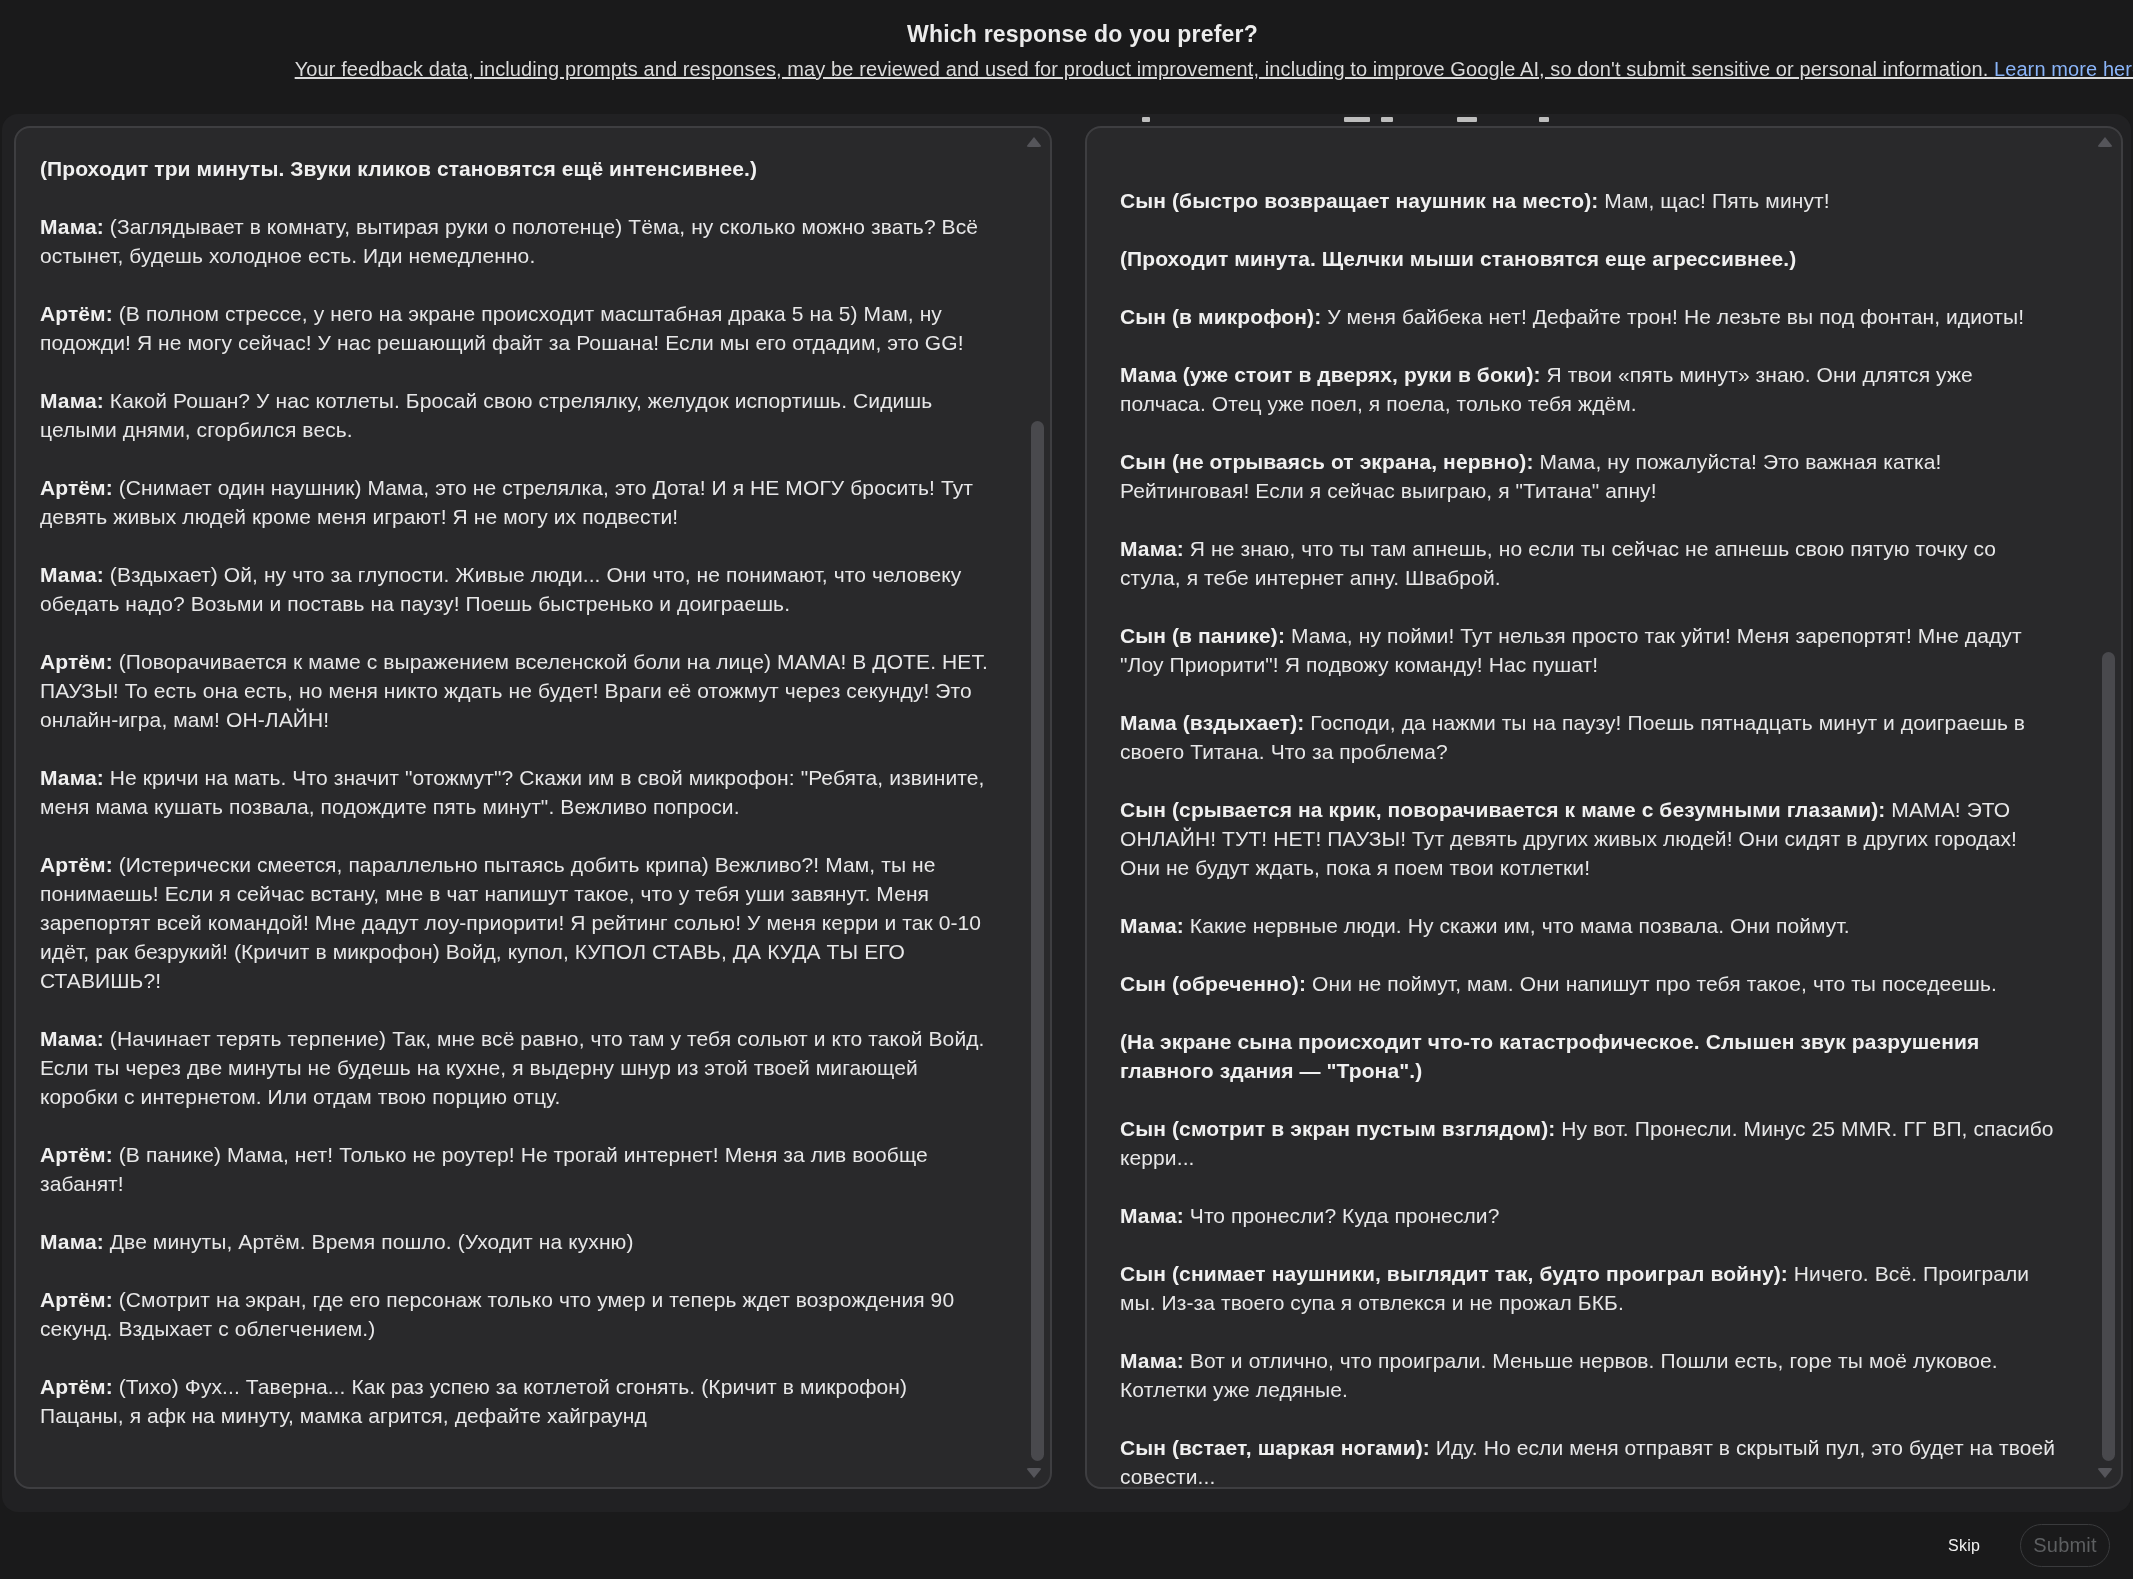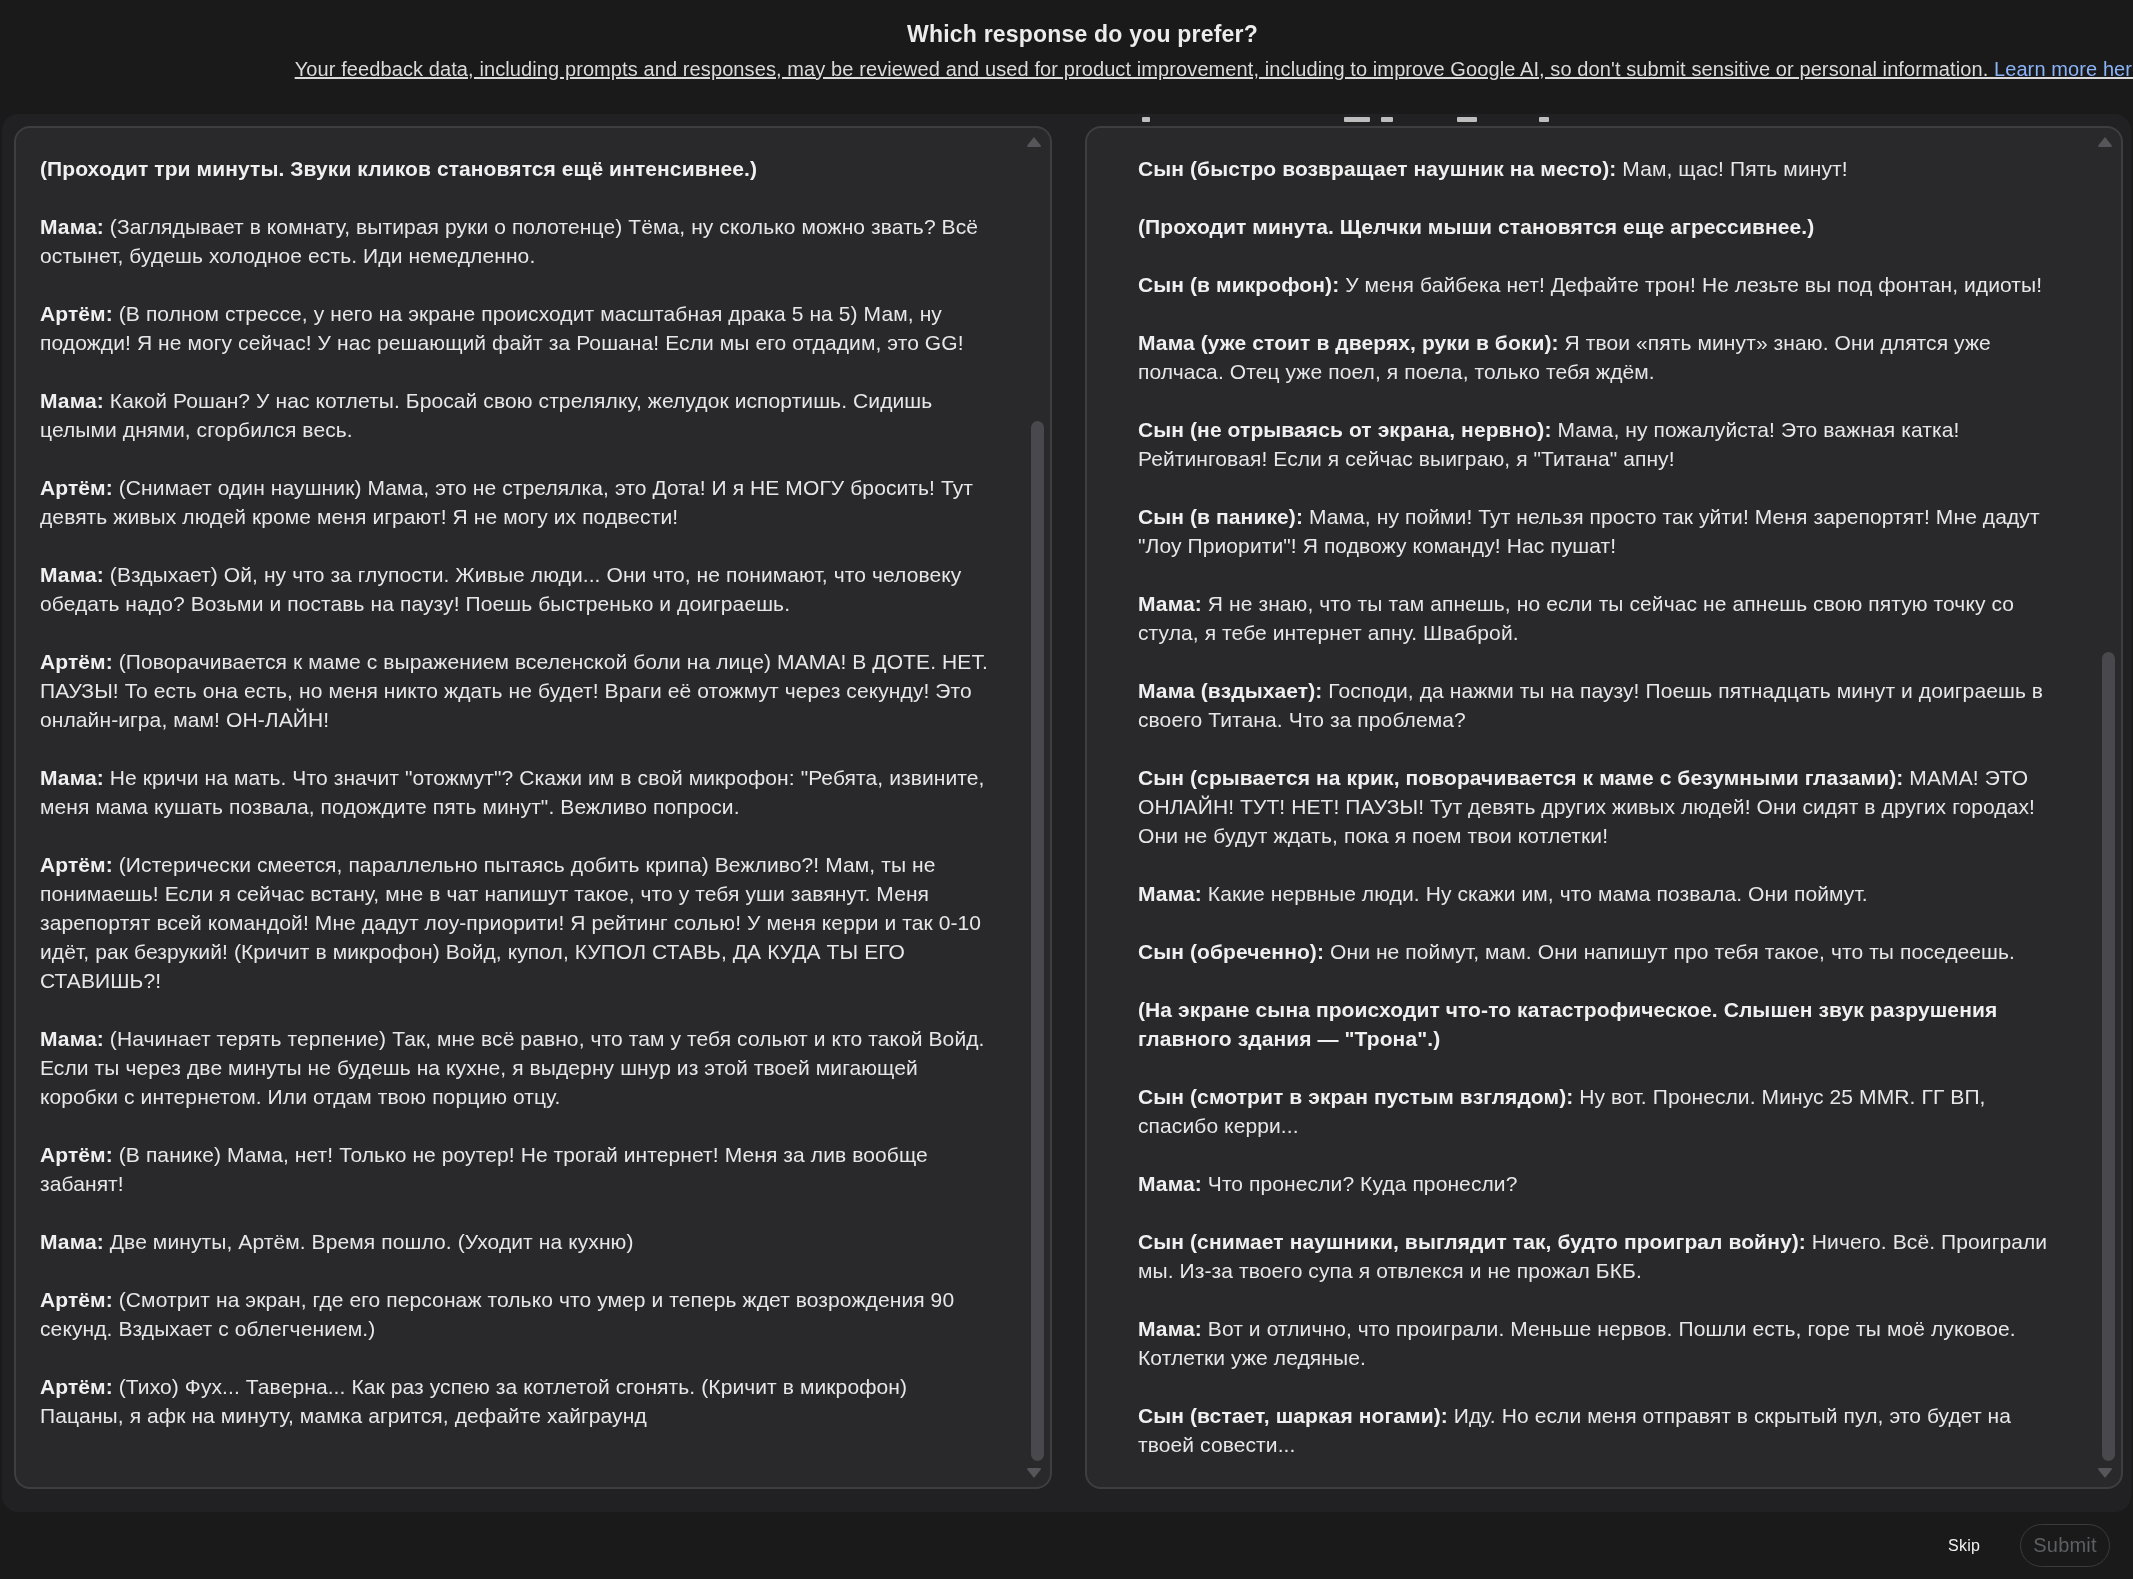--- a/index.html
+++ b/index.html
@@ -34,21 +34,21 @@
     overflow:hidden;
   }
   .panel-left{left:12px;width:1038px;}
   .panel-right{left:1083px;width:1038px;}
   .content{
     position:absolute;inset:0;box-sizing:border-box;
     overflow:hidden;color:#e7e7e8;
     font-size:21px;line-height:29px;letter-spacing:.1px;
   }
   .panel-left .content{padding:26px 58px 18px 24px;}
-  .panel-right .content{padding:26px 62px 18px 51px;}
+  .panel-right .content{padding:26px 62px 18px 33px;margin-top:32px;}
   .content p{margin:0 0 29px;}
   .content p:last-child{margin-bottom:0;}
   .content b{font-weight:700;color:#f0f0f0;}
   
   .scroll-up,.scroll-down{
     position:absolute;width:0;height:0;cursor:pointer;
   }
   .scroll-up{
     top:9px;border-left:8px solid transparent;border-right:8px solid transparent;
     border-bottom:10px solid #55555a;border-radius:3px;
@@ -120,22 +120,22 @@
     <div class="scroll-down"></div>
   </section>
 
   <section class="panel panel-right">
     <div class="content">
         <p><b>Сын (быстро возвращает наушник на место):</b><span> Мам, щас! Пять минут!</span></p>
         <p><b>(Проходит минута. Щелчки мыши становятся еще агрессивнее.)</b></p>
         <p><b>Сын (в микрофон):</b><span> У меня байбека нет! Дефайте трон! Не лезьте вы под фонтан, идиоты!</span></p>
         <p><b>Мама (уже стоит в дверях, руки в боки):</b><span> Я твои «пять минут» знаю. Они длятся уже полчаса. Отец уже поел, я поела, только тебя ждём.</span></p>
         <p><b>Сын (не отрываясь от экрана, нервно):</b><span> Мама, ну пожалуйста! Это важная катка! Рейтинговая! Если я сейчас выиграю, я "Титана" апну!</span></p>
+        <p><b>Мама:</b><span> Я не знаю, что ты там апнешь, но если ты сейчас не апнешь свою пятую точку со стула, я тебе интернет апну. Шваброй.</span></p>
         <p><b>Сын (в панике):</b><span> Мама, ну пойми! Тут нельзя просто так уйти! Меня зарепортят! Мне дадут "Лоу Приорити"! Я подвожу команду! Нас пушат!</span></p>
-        <p><b>Мама:</b><span> Я не знаю, что ты там апнешь, но если ты сейчас не апнешь свою пятую точку со стула, я тебе интернет апну. Шваброй.</span></p>
         <p><b>Мама (вздыхает):</b><span> Господи, да нажми ты на паузу! Поешь пятнадцать минут и доиграешь в своего Титана. Что за проблема?</span></p>
         <p><b>Сын (срывается на крик, поворачивается к маме с безумными глазами):</b><span> МАМА! ЭТО ОНЛАЙН! ТУТ! НЕТ! ПАУЗЫ! Тут девять других живых людей! Они сидят в других городах! Они не будут ждать, пока я поем твои котлетки!</span></p>
         <p><b>Мама:</b><span> Какие нервные люди. Ну скажи им, что мама позвала. Они поймут.</span></p>
         <p><b>Сын (обреченно):</b><span> Они не поймут, мам. Они напишут про тебя такое, что ты поседеешь.</span></p>
         <p><b>(На экране сына происходит что-то катастрофическое. Слышен звук разрушения главного здания — "Трона".)</b></p>
         <p><b>Сын (смотрит в экран пустым взглядом):</b><span> Ну вот. Пронесли. Минус 25 MMR. ГГ ВП, спасибо керри...</span></p>
         <p><b>Мама:</b><span> Что пронесли? Куда пронесли?</span></p>
         <p><b>Сын (снимает наушники, выглядит так, будто проиграл войну):</b><span> Ничего. Всё. Проиграли мы. Из-за твоего супа я отвлекся и не прожал БКБ.</span></p>
         <p><b>Мама:</b><span> Вот и отлично, что проиграли. Меньше нервов. Пошли есть, горе ты моё луковое. Котлетки уже ледяные.</span></p>
         <p><b>Сын (встает, шаркая ногами):</b><span> Иду. Но если меня отправят в скрытый пул, это будет на твоей совести...</span></p>

